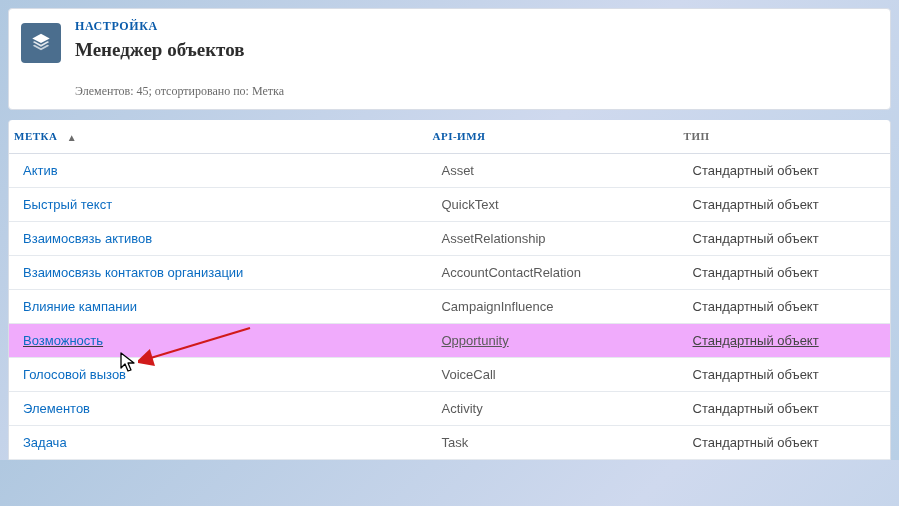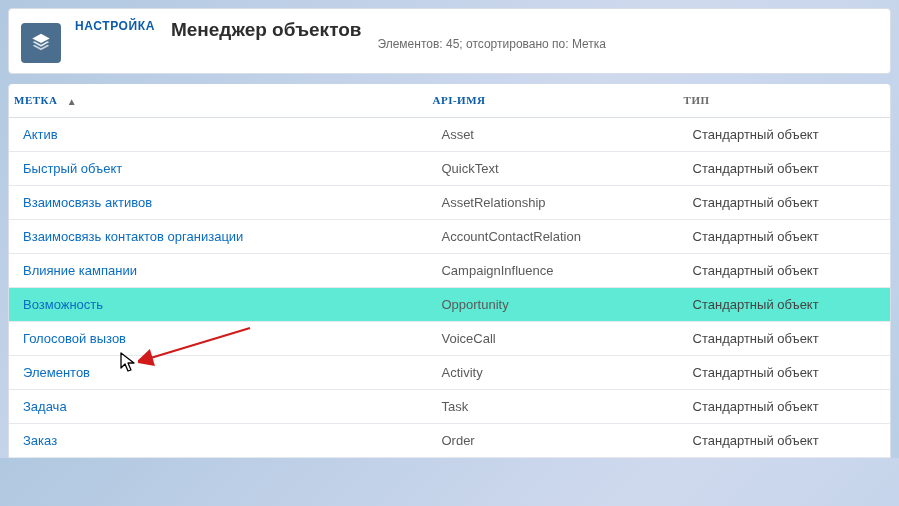--- a/index.html
+++ b/index.html
@@ -1,36 +1,36 @@
 <!DOCTYPE html>
 <html><head>
 <meta charset="utf-8">
 <style>
   * { box-sizing: border-box; margin: 0; padding: 0; }
   html, body { font-family: "Salesforce Sans", Arial, sans-serif; font-size: 13px; color: #3e3e3c; }
   body { background: linear-gradient(135deg, #b0c8e0 0%, #cfd9ee 50%, #b8cfe6 100%); padding: 8px 8px 0 8px; width: 899px; }
   .header-card { background: #fff; border: 1px solid #d8dde6; border-radius: 4px; padding: 10px 14px 10px 12px; display: flex; gap: 14px; align-items: flex-start; }
   .icon-square { width: 40px; height: 40px; background: #4b6e8e; border-radius: 4px; display: flex; align-items: center; justify-content: center; flex-shrink: 0; margin-top: 4px; }
   .icon-square svg { width: 22px; height: 22px; }
-  .header-texts { display: flex; gap: 16px; }
+  .header-texts { display: flex; flex-direction: column; gap: 5px; font-family: Liberation Serif, serif; }
   .eyebrow { font-size: 12px; color: #0b5cab; letter-spacing: 0.6px; text-transform: uppercase; font-weight: 600; }
   .title { font-size: 19px; font-weight: 700; color: #2d2d2d; }
   .subcount { font-size: 12px; color: #6b6b6b; margin-top: 18px; }
   .table-card { background: #fff; border: 1px solid #d8dde6; border-top: none; border-bottom: none; border-radius: 4px 4px 0 0; margin-top: 10px; }
   table { width: 100%; border-collapse: collapse; table-layout: fixed; }
   col.col-label { width: 47.5%; }
   col.col-api { width: 28.5%; }
   col.col-type { width: 24%; }
   thead th { text-align: left; font-size: 11px; font-weight: 700; letter-spacing: 0.5px; color: #0b5cab; padding: 10px 5px; text-transform: uppercase; border-bottom: 1px solid #d8dde6; position: relative; font-family: Liberation Serif, serif; }
   thead th.col-type-h { color: #6b6b6b; }
   thead th.active-sort { color: #0b5cab; }
   .sort-arrow { display: inline-block; margin-left: 6px; font-size: 10px; color: #6b6b6b; vertical-align: middle; }
   thead th:nth-child(2) { text-align: left; }
   tbody td { padding: 9px 14px; border-bottom: 1px solid #e5e9ee; vertical-align: middle; }
-  tbody tr.highlight td { background: #5eead4; }
+  tbody tr.highlight td { background: #f0abfc; text-decoration: underline; }
   .row-link { color: #0a6cc2; text-decoration: none; cursor: pointer; }
   .api-name { color: #5a5a5a; }
   .type-name { color: #444; }
   .annot { position: absolute; pointer-events: none; }
   .cursor-annot { left: 112px; top: 344px; }
   .cursor-annot svg { width: 18px; height: 22px; }
   .arrow-annot { left: 130px; top: 314px; width: 120px; height: 46px; }
   .arrow-annot svg { width: 100%; height: 100%; }
   .wrapper { position: relative; }
 </style>
@@ -75,21 +75,21 @@
           </th>
         </tr>
       </thead>
       <tbody id="tbody">
           <tr>
             <td><a class="row-link" href="#">Актив</a></td>
             <td class="api-name">Asset</td>
             <td class="type-name">Стандартный объект</td>
           </tr>
           <tr>
-            <td><a class="row-link" href="#">Быстрый объект</a></td>
+            <td><a class="row-link" href="#">Быстрый текст</a></td>
             <td class="api-name">QuickText</td>
             <td class="type-name">Стандартный объект</td>
           </tr>
           <tr>
             <td><a class="row-link" href="#">Взаимосвязь активов</a></td>
             <td class="api-name">AssetRelationship</td>
             <td class="type-name">Стандартный объект</td>
           </tr>
           <tr>
             <td><a class="row-link" href="#">Взаимосвязь контактов организации</a></td>
@@ -114,25 +114,20 @@
           <tr>
             <td><a class="row-link" href="#">Элементов</a></td>
             <td class="api-name">Activity</td>
             <td class="type-name">Стандартный объект</td>
           </tr>
           <tr>
             <td><a class="row-link" href="#">Задача</a></td>
             <td class="api-name">Task</td>
             <td class="type-name">Стандартный объект</td>
           </tr>
-          <tr>
-            <td><a class="row-link" href="#">Заказ</a></td>
-            <td class="api-name">Order</td>
-            <td class="type-name">Стандартный объект</td>
-          </tr>
         </tbody>
     </table>
   </div>
 
   <div class="annot arrow-annot">
     <svg viewBox="0 0 120 46">
       <defs>
         <marker id="ahead" markerWidth="10" markerHeight="10" refX="5" refY="5" orient="auto">
           <path d="M1 1 L9 5 L1 9 z" fill="#d11a1a"></path>
         </marker>

